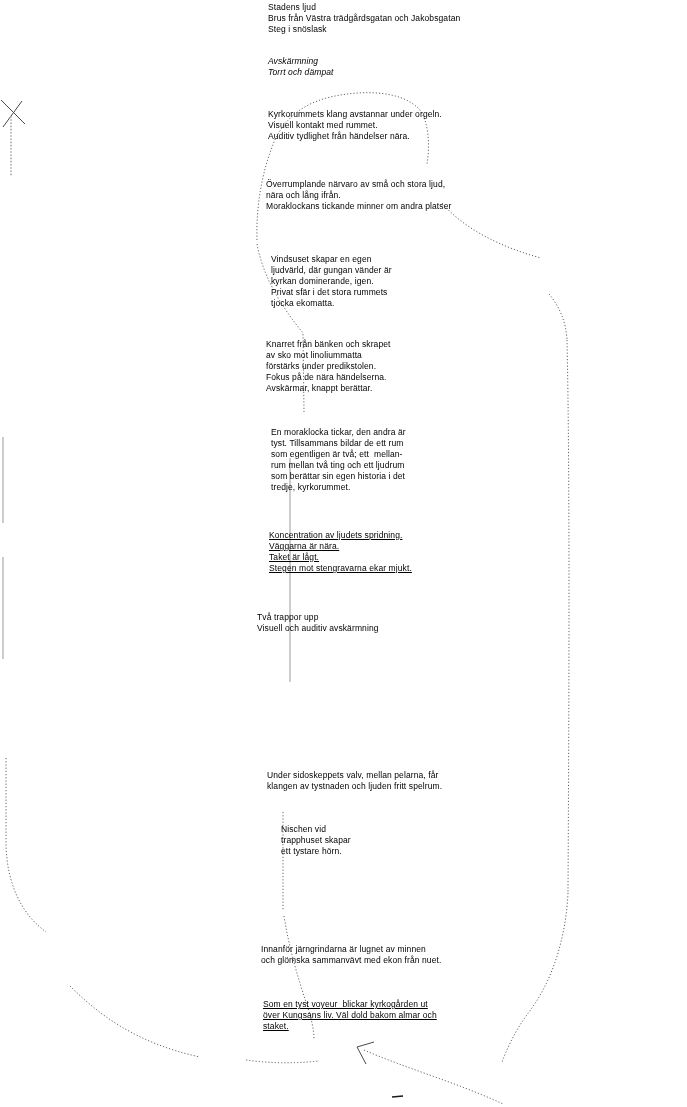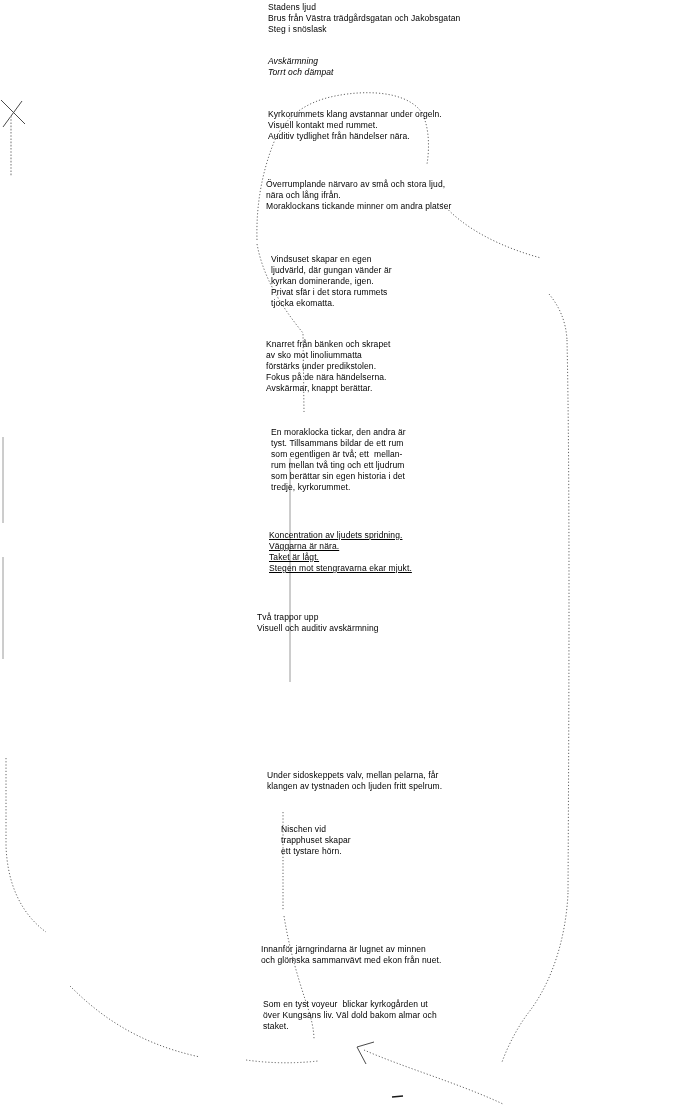--- a/index.html
+++ b/index.html
@@ -118,17 +118,17 @@
 Stegen mot stengravarna ekar mjukt.</div>
   <div class="note" style="left:257px; top:612px;">Två trappor upp
 Visuell och auditiv avskärmning</div>
   <div class="note" style="left:267px; top:770px;">Under sidoskeppets valv, mellan pelarna, får
 klangen av tystnaden och ljuden fritt spelrum.</div>
   <div class="note" style="left:261px; top:824px;margin-left:20px;">Nischen vid
 trapphuset skapar
 ett tystare hörn.</div>
   <div class="note" style="left:261px; top:944px;">Innanför järngrindarna är lugnet av minnen
 och glömska sammanvävt med ekon från nuet.</div>
-  <div class="note" style="left:263px; top:999px;">Som en tyst voyeur  blickar kyrkogården ut
+  <div class="note" style="left:263px; top:999px;text-decoration:underline;">Som en tyst voyeur  blickar kyrkogården ut
 över Kungsans liv. Väl dold bakom almar och
 staket.</div>
 
 </div>
 
 </body></html>

